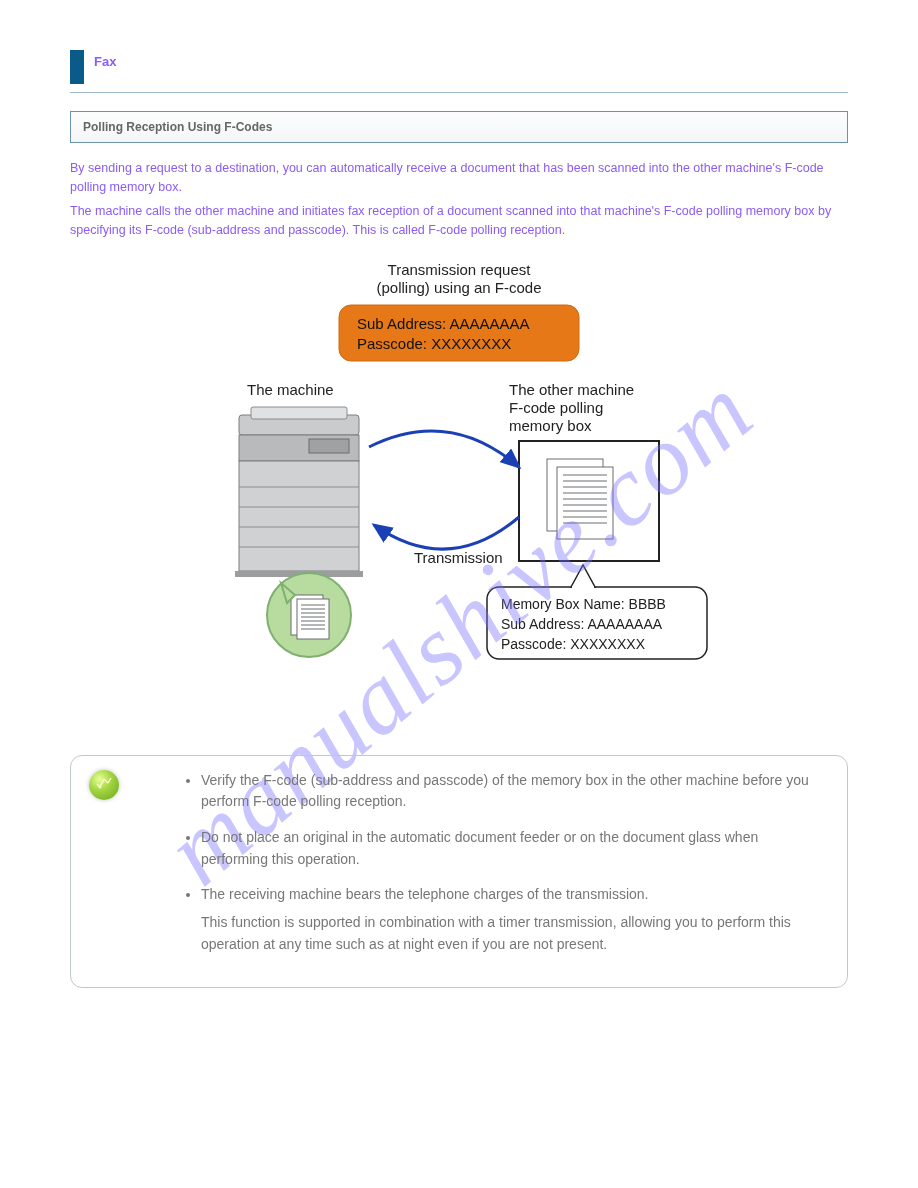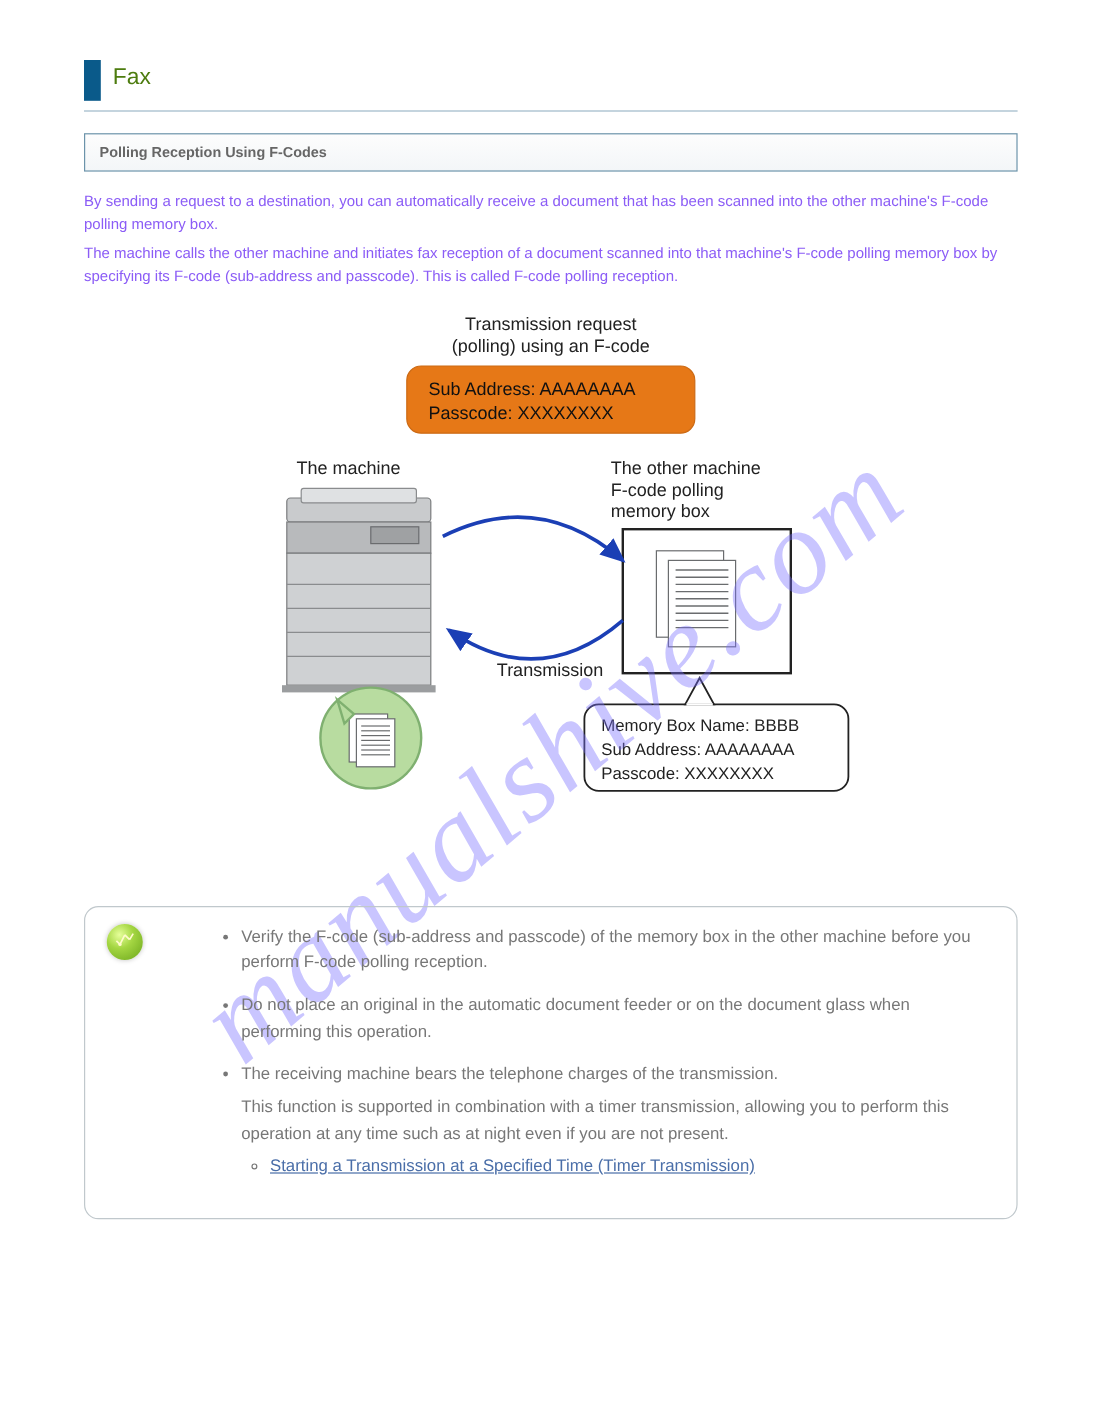--- a/index.html
+++ b/index.html
@@ -1,21 +1,21 @@
 <!DOCTYPE html>
 <html><head>
 <meta charset="utf-8">
 <style>
   * { box-sizing: border-box; margin: 0; padding: 0; }
   html, body { width: 918px; height: 1188px; background: #ffffff; font-family: Arial, Helvetica, sans-serif; color: #333; }
   .page { position: relative; width: 918px; height: 1188px; padding: 50px 70px 40px 70px; }
   .watermark { position: absolute; left: 50%; top: 53%; transform: translate(-50%,-50%) rotate(-40deg); font-size: 100px; font-style: italic; font-family: Georgia, 'Times New Roman', serif; color: rgba(120,110,255,0.4); pointer-events: none; white-space: nowrap; letter-spacing: 2px; }
   .hdr-row { display: flex; align-items: flex-start; }
   .hdr-bar { width: 14px; height: 34px; background: #0a5a8a; margin-right: 10px; }
-  .hdr-title { font-size: 19px; color: #4d7c0f; font-weight: normal; padding-top: 4px; }
+  .hdr-title { font-size: 13px; color: #8b5cf6; font-weight: bold; padding-top: 4px; }
   .hdr-line { border-bottom: 1px solid #9db8c8; margin-top: 8px; }
   .sub-band { border: 1px solid #6b93aa; background: linear-gradient(#fdfdfd,#f3f6f8); padding: 8px 12px; margin-top: 18px; font-size: 12px; color: #666; font-weight: bold; }
   .body-text { font-size: 12.5px; color: #8b5cf6; line-height: 1.55; margin-top: 16px; }
   .body-text p { margin-bottom: 4px; }
   .figure { display: block; margin: 16px auto 0 auto; }
   .note-box { border: 1px solid #c0c8cc; border-radius: 12px; margin-top: 28px; padding: 14px 20px 18px 20px; position: relative; }
   .note-icon { width: 30px; height: 30px; border-radius: 50%; background: radial-gradient(circle at 35% 30%, #e6ff9a 0%, #a4d642 40%, #6aa51a 100%); position: absolute; left: 18px; top: 14px; box-shadow: 0 0 4px rgba(0,0,0,0.25); }
   .note-icon svg { position: absolute; left: 5px; top: 5px; }
   .note-list { list-style: disc; padding-left: 110px; font-size: 14px; color: #777; line-height: 1.55; }
   .note-list > li { margin-bottom: 14px; }
@@ -131,22 +131,17 @@
         <circle cx="6" cy="12" r="1.4" fill="#fffbcc"></circle>
       </svg>
     </div>
     <ul class="note-list">
       <li>Verify the F-code (sub-address and passcode) of the memory box in the other machine before you perform F-code polling reception.</li>
       <li>Do not place an original in the automatic document feeder or on the document glass when performing this operation.</li>
       <li>
         <span>The receiving machine bears the telephone charges of the transmission.</span>
         <div style="height:6px"></div>
         <span>This function is supported in combination with a timer transmission, allowing you to perform this operation at any time such as at night even if you are not present.</span>
-        <ul class="note-sub">
-          <li>
-            <a href="#">Starting a Transmission at a Specified Time (Timer Transmission)</a>
-          </li>
-        </ul>
       </li>
     </ul>
   </div>
 
 </div>
 
 </body></html>

